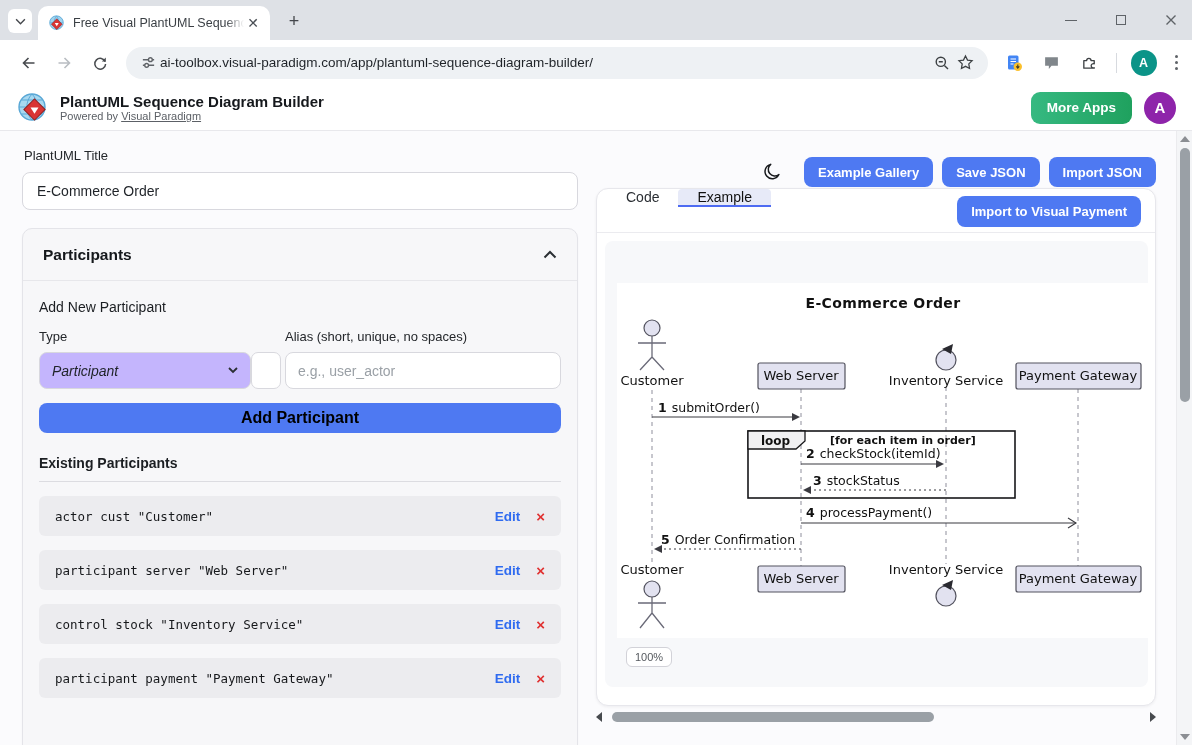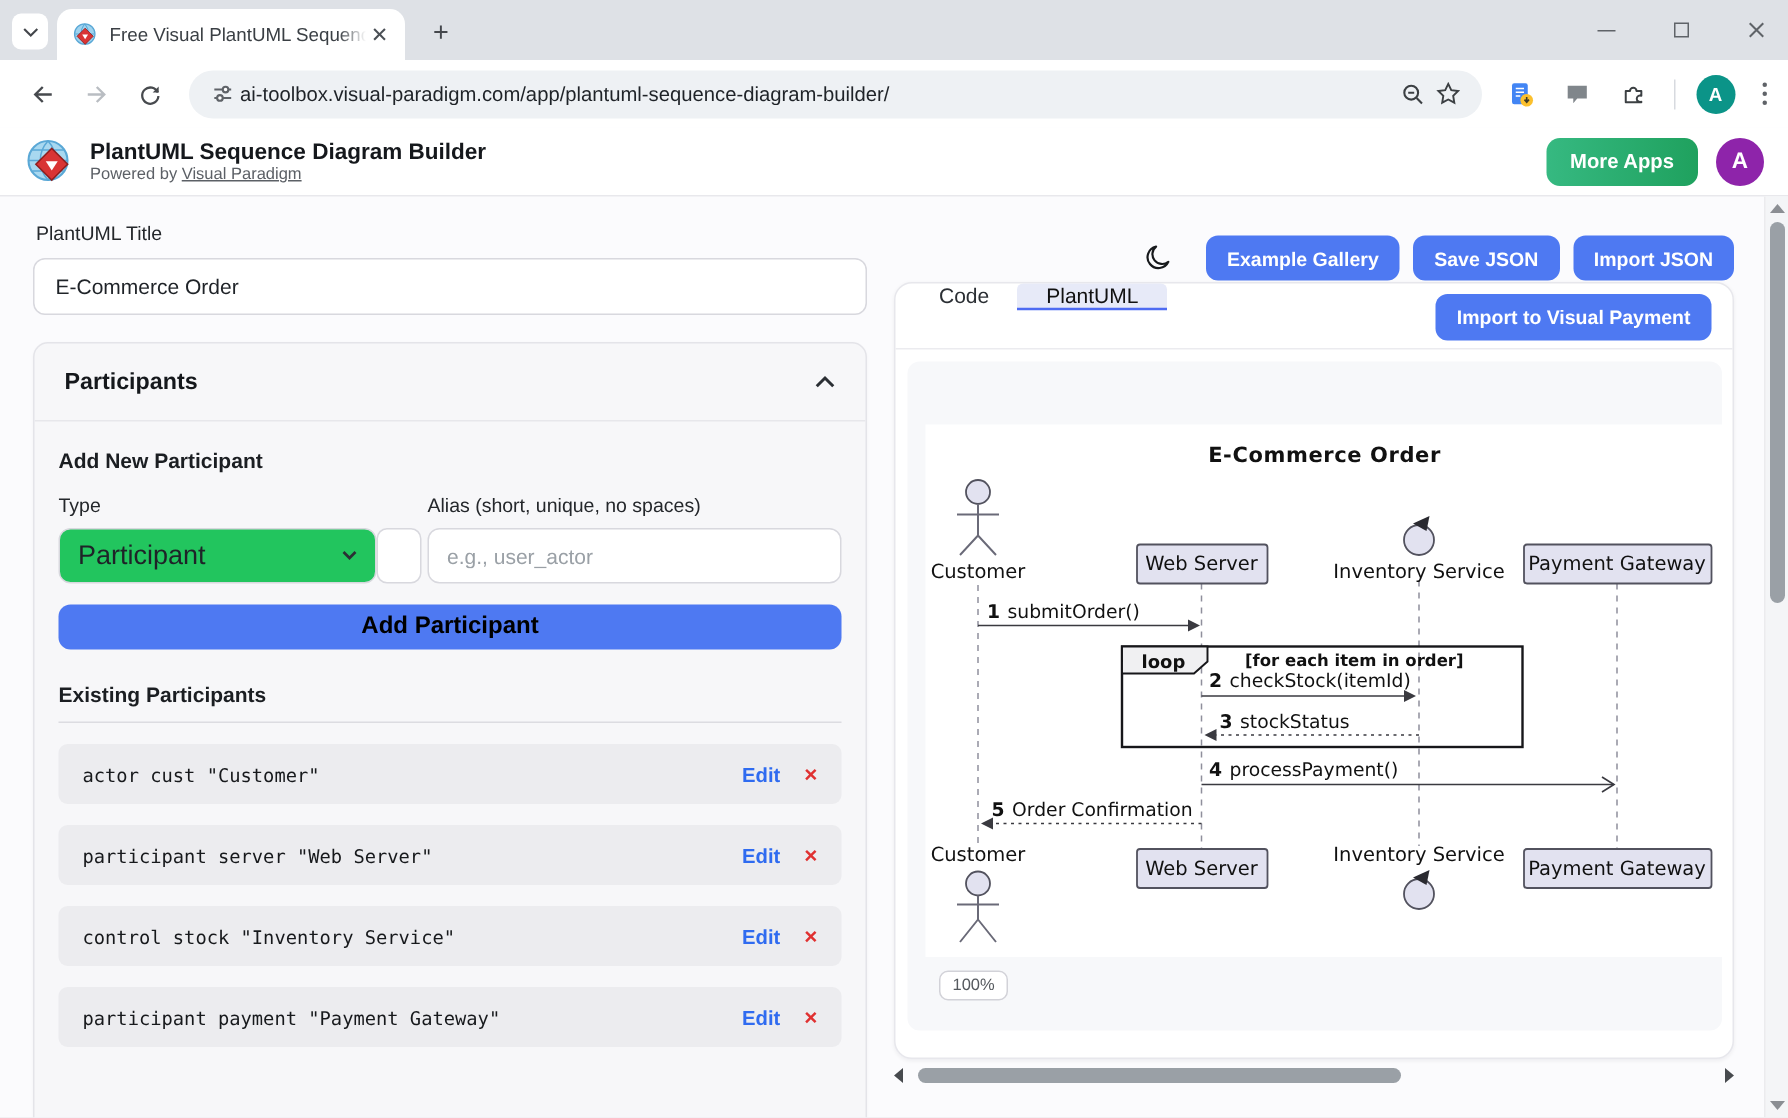--- a/index.html
+++ b/index.html
@@ -60,28 +60,28 @@
   .lbl-title{position:absolute;left:24px;top:148px;}
   .title-input{position:absolute;left:22px;top:172px;width:556px;height:38px;border:1px solid #d8d8de;
                border-radius:8px;background:#fff;font-size:14px;color:#1f2328;padding:0 14px;
                font-family:inherit;outline:none;}
   .pcard{position:absolute;left:22px;top:228px;width:556px;height:560px;background:#f7f7f9;
          border:1px solid #e4e4e9;border-radius:10px;box-shadow:0 1px 2px rgba(16,24,40,.04);overflow:hidden;}
   .pcard-head{height:52px;display:flex;align-items:center;justify-content:space-between;padding:0 20px;
               border-bottom:1px solid #e7e7eb;cursor:pointer;}
   .pcard-head h2{margin:0;font-size:15.5px;font-weight:bold;color:#15181c;}
   .pcard-body{padding:16px 16px 0 16px;}
-  .sub-h{font-size:14px;font-weight:bold;color:#1b1e22;margin:2px 0 14px 0;}
+  .sub-h{font-size:14px;font-weight:normal;color:#1b1e22;margin:2px 0 14px 0;}
   .form-row{display:flex;}
   .col-type{width:212px;}
   .col-box{width:30px;display:flex;flex-direction:column;justify-content:flex-end;}
   .col-alias{flex:1;margin-left:4px;}
   .form-row .fld-label{display:block;margin-bottom:8px;}
-  .select{height:37px;background:#22c55e;border:1px solid #d8d8de;border-radius:8px;display:flex;align-items:center;
-          justify-content:space-between;padding:0 12px;font-size:18px;color:#1f2328;cursor:pointer;}
+  .select{height:37px;background:#c4b5fd;border:1px solid #d8d8de;border-radius:8px;display:flex;align-items:center;
+          justify-content:space-between;padding:0 12px;font-size:14px;color:#1f2328;cursor:pointer;font-style:italic;}
   .mini-box{height:37px;background:#fff;border:1px solid #d8d8de;border-radius:7px;cursor:pointer;}
   .text-input{width:100%;height:37px;background:#fff;border:1px solid #d8d8de;border-radius:8px;
               font-size:14px;color:#1f2328;padding:0 12px;font-family:inherit;outline:none;}
   .text-input::placeholder{color:#9aa0a6;}
   .lbl-block{margin-top:14px;}
   .lbl-block .fld-label{display:block;margin-bottom:8px;}
   .add-btn{width:100%;height:30px;margin-top:14px;border:none;border-radius:8px;background:var(--accent,#4e79f2);
            color:#000000;font-weight:bold;font-size:16px;cursor:pointer;font-family:inherit;}
   .exist-h{font-size:14px;font-weight:bold;color:#1b1e22;margin:22px 0 0 0;}
   .exist-div{height:1px;background:#dcdce1;margin-top:10px;}
@@ -332,21 +332,21 @@
         </svg>
     </span>
     <button class="blue-btn">Example Gallery</button>
     <button class="blue-btn">Save JSON</button>
     <button class="blue-btn">Import JSON</button>
   </div>
 
   <div class="rcard">
     <div class="tabbar">
       <span class="tab-item">Code</span>
-      <span class="tab-item active">PlantUML</span>
+      <span class="tab-item active">Example</span>
       <button class="blue-btn import-vp">Import to Visual Payment</button>
     </div>
     <div class="viewport">
       <div class="canvas">
         <svg width="532" height="355" viewBox="0 0 532 355">
 
           <g>
             <line class="dg-life" x1="35" y1="107" x2="35" y2="283"></line>
             <line class="dg-life" x1="184" y1="106" x2="184" y2="283"></line>
             <line class="dg-life" x1="329" y1="104" x2="329" y2="281"></line>

